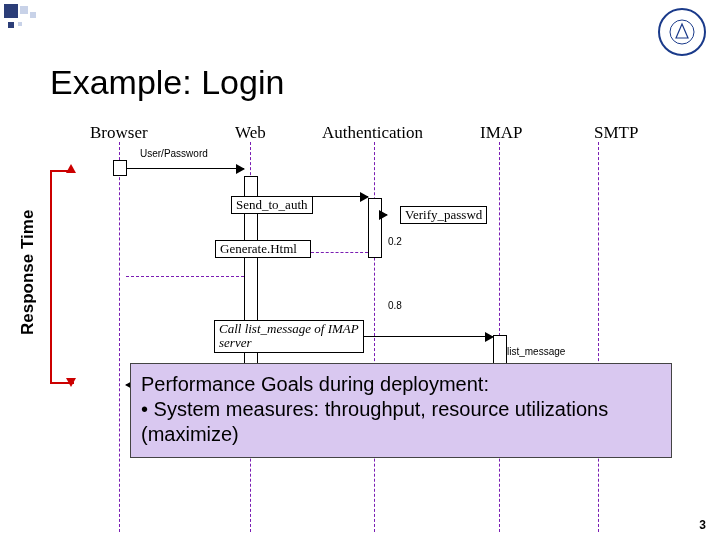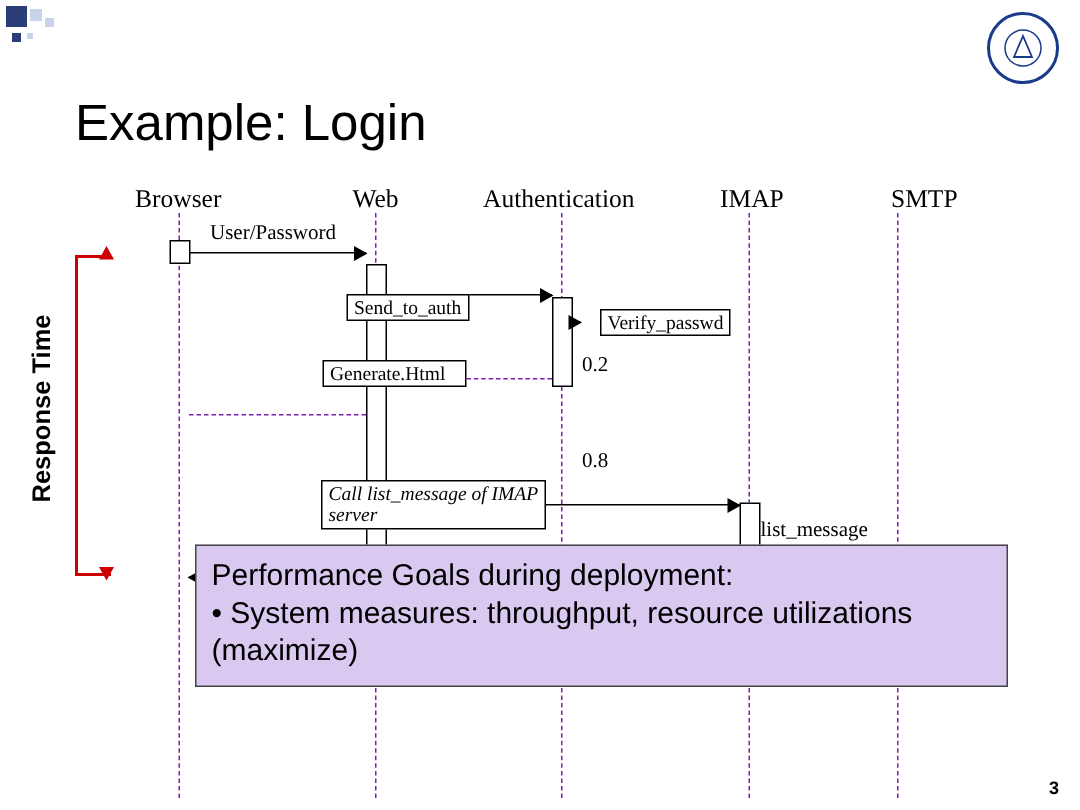--- a/index.html
+++ b/index.html
@@ -79,22 +79,22 @@
     position: absolute;
     background: #fff;
     border: 1px solid #000;
     font-family: "Times New Roman", serif;
     font-size: 13px;
     padding: 1px 4px;
     line-height: 1.1;
   }
   .plain-label {
     position: absolute;
-    font-family: Liberation Serif, serif;
-    font-size: 14px;
+    font-family: Liberation Sans, sans-serif;
+    font-size: 10px;
   }
   .response-time {
     position: absolute;
     left: 18px;
     top: 335px;
     transform: rotate(-90deg);
     transform-origin: left top;
     font-size: 17px;
     font-weight: 700;
     white-space: nowrap;

